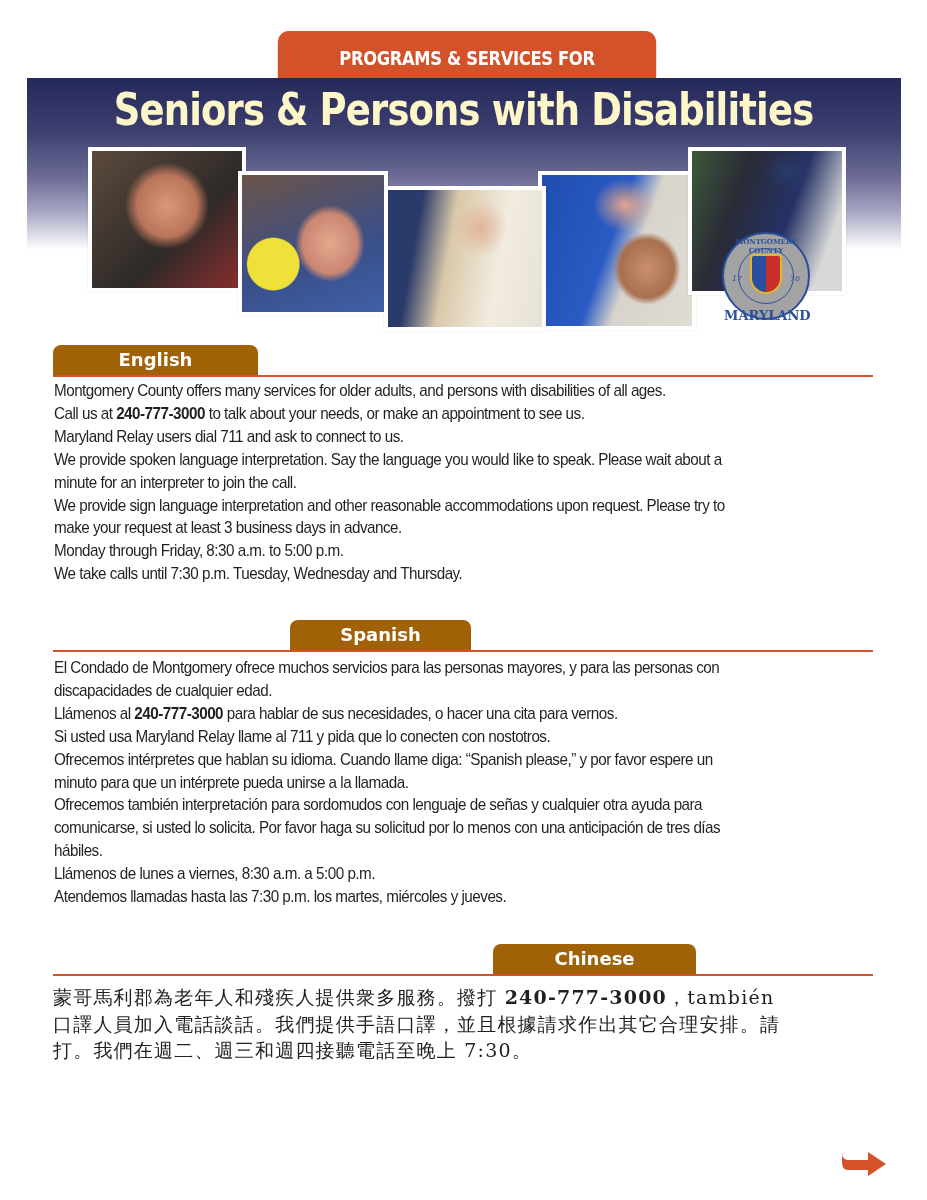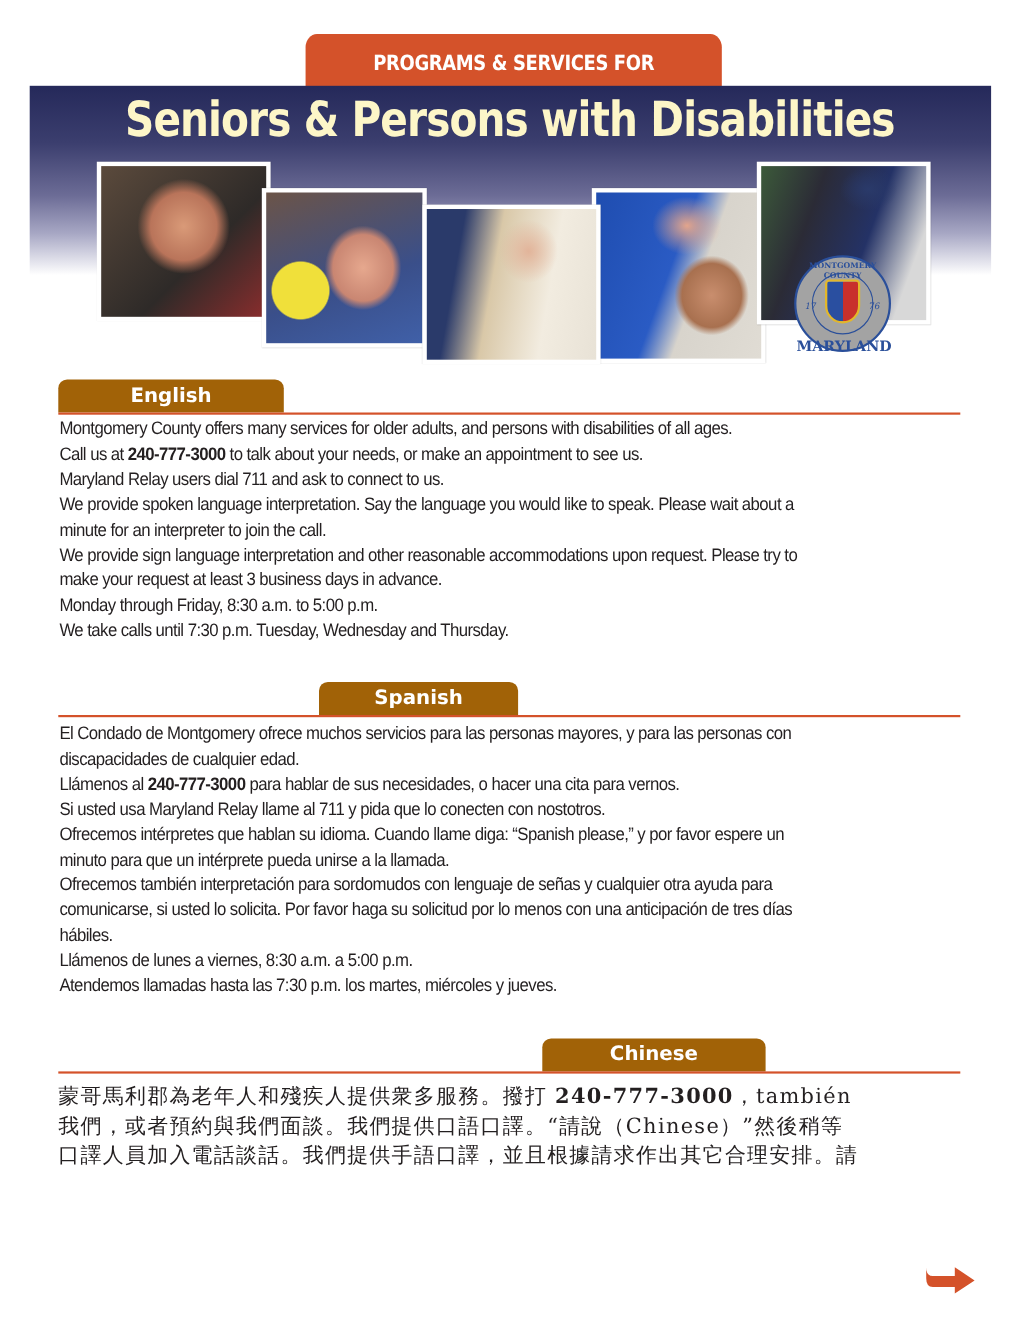--- a/index.html
+++ b/index.html
@@ -132,19 +132,19 @@
   <p>comunicarse, si usted lo solicita. Por favor haga su solicitud por lo menos con una anticipación de tres días</p>
   <p>hábiles.</p>
   <p>Llámenos de lunes a viernes, 8:30 a.m. a 5:00 p.m.</p>
   <p>Atendemos llamadas hasta las 7:30 p.m. los martes, miércoles y jueves.</p>
 </div>
 
 <div class="section-tab" style="left:493px; top:944px; width:203px;">Chinese</div>
 <div class="section-rule" style="top:974px;"></div>
 <div class="zh-text">
   <p><span>蒙哥馬利郡為老年人和殘疾人提供衆多服務。撥打 </span><b>240-777-3000</b><span>，también</span></p>
-  <p>我們，或者預約與我們面談。我們提供口語口譯。“請說（Chinese）”然後稍等</p>
   <p>口譯人員加入電話談話。我們提供手語口譯，並且根據請求作出其它合理安排。請</p>
+  <p>打。我們在週二、週三和週四接聽電話至晚上 7:30。</p>
 </div>
 
 <svg class="next-arrow" viewBox="0 0 48 28">
   <path d="M2 2 Q2 10 8 10 L28 10 L28 2 L46 14 L28 26 L28 20 L8 20 Q2 20 2 12 Z" fill="#d4522a"></path>
 </svg>
 
 </body></html>

